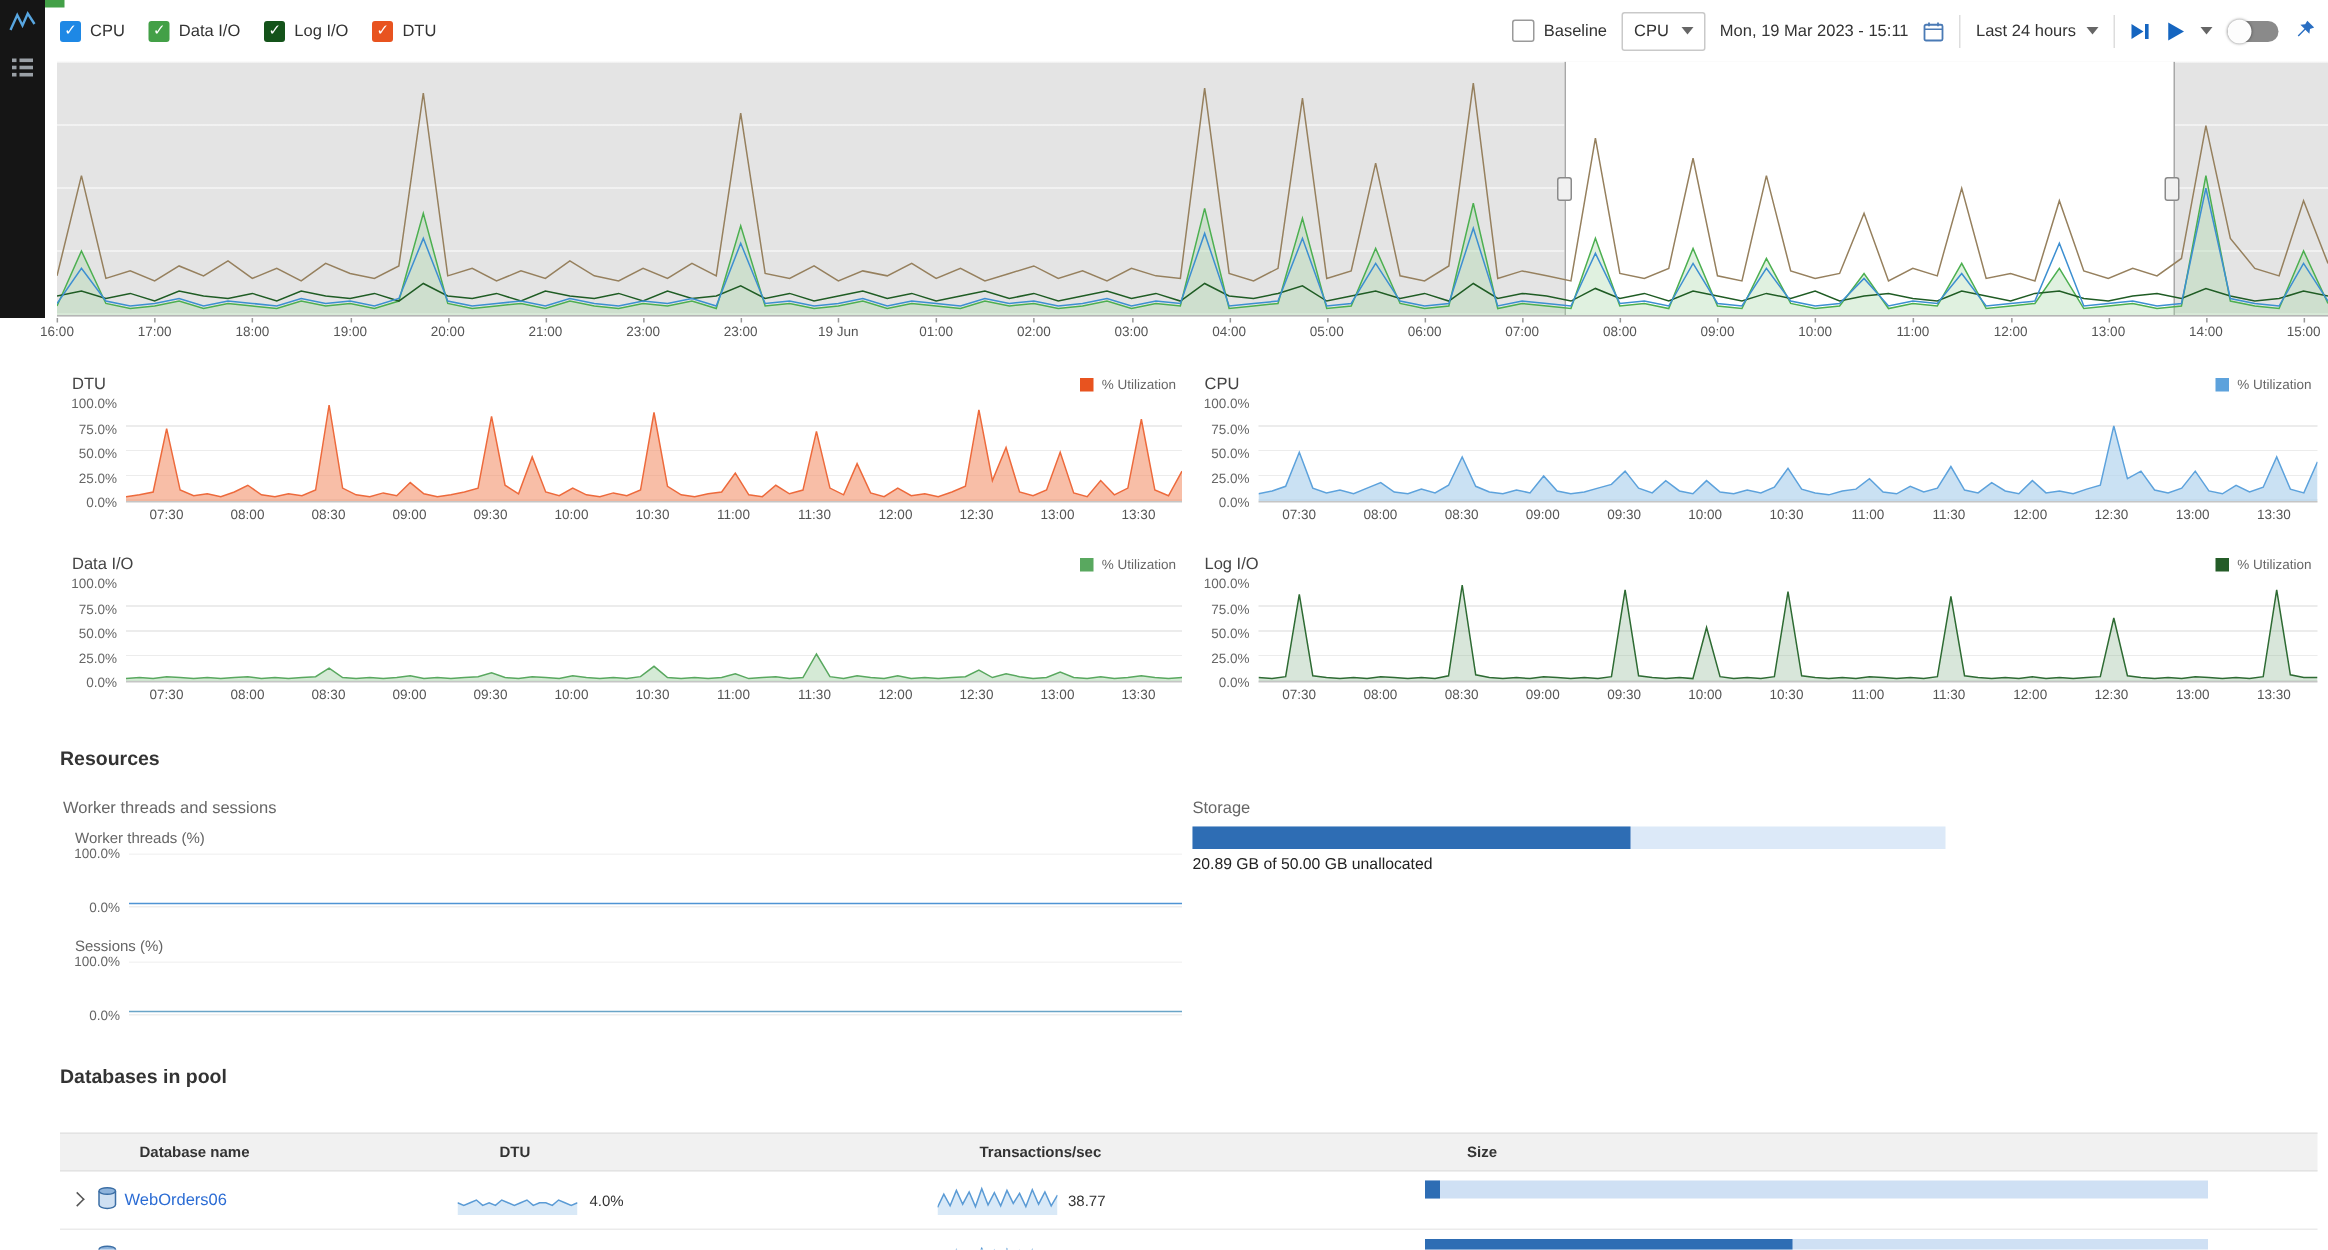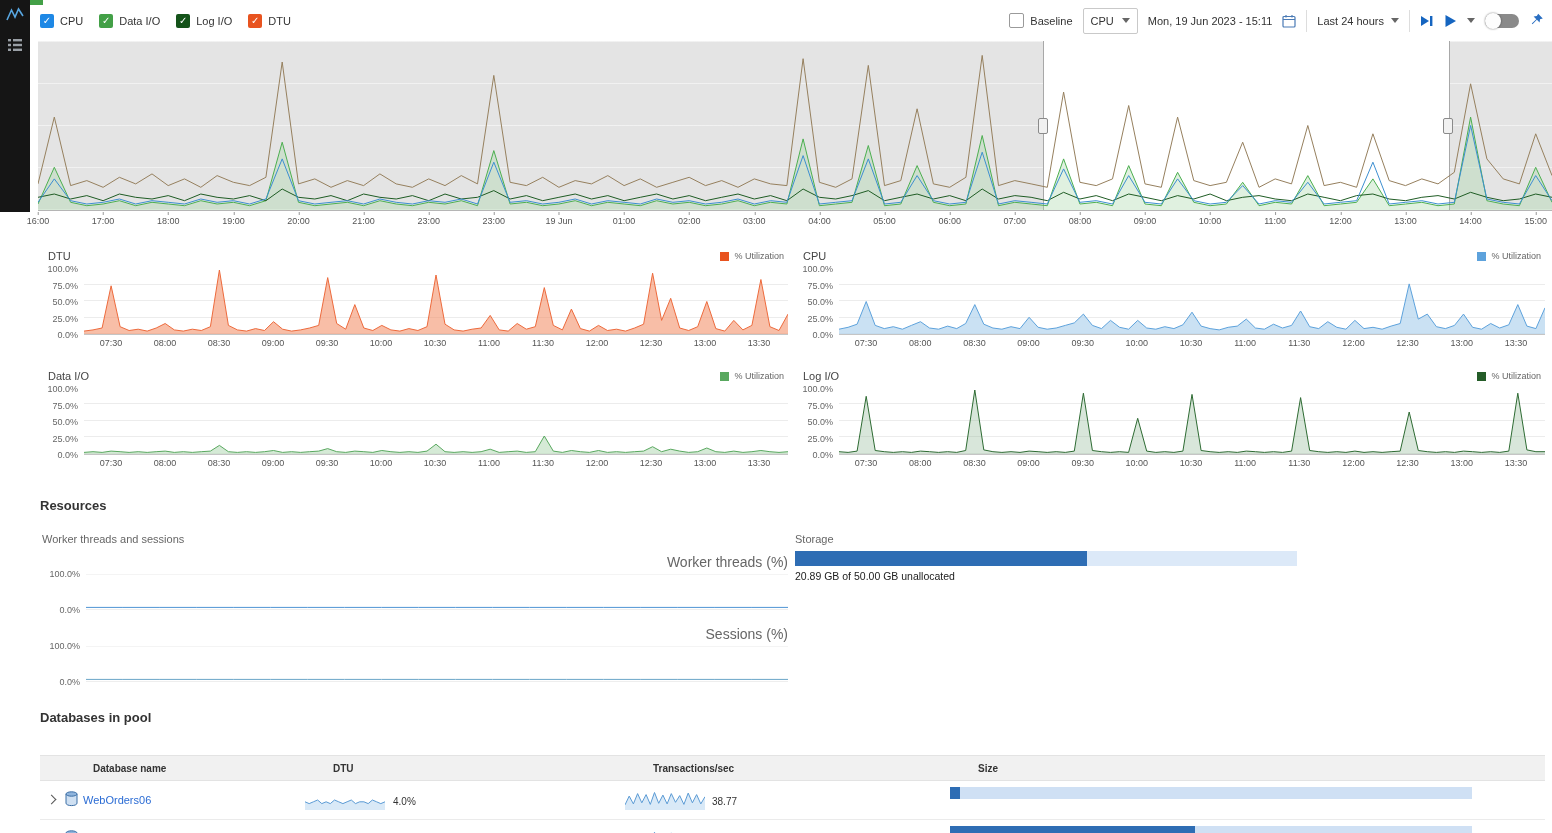--- a/index.html
+++ b/index.html
@@ -50,21 +50,21 @@
   .yaxis span{position:absolute;right:6px;transform:translateY(-50%);white-space:nowrap;}
   .plot{flex:1;position:relative;border-bottom:1px solid #c5c5c5;
       background-image:repeating-linear-gradient(to top, #ececec 0 1px, transparent 1px 16.5px);}
   .plot svg,.mini-plot svg,.spark svg,.tl-series svg{position:absolute;left:0;top:0;}
   .chart-xaxis{position:relative;height:14px;margin-left:44px;margin-right:2px;font-size:9px;color:#555;}
   .chart-xaxis span{position:absolute;top:3px;transform:translateX(-50%);white-space:nowrap;}
   
   .section-title{position:absolute;font-size:13px;font-weight:bold;color:#333;}
   .sub-title{position:absolute;font-size:11px;color:#666;}
   .mini-chart{position:absolute;width:746px;}
-  .mini-label{font-size:14px;color:#666;margin-left:8px;text-align:right;}
+  .mini-label{font-size:10px;color:#666;margin-left:8px;}
   .mini-body{display:flex;height:36px;margin-top:4px;}
   .mini-yaxis{width:44px;position:relative;font-size:9px;color:#666;}
   .mini-yaxis span{position:absolute;right:6px;transform:translateY(-50%);}
   .mini-plot{flex:1;position:relative;border-bottom:1px solid #eee;border-top:1px solid #f4f4f4;}
   .storage-bar{position:absolute;left:795px;top:551px;width:502px;height:15px;background:#dce9f8;}
   .storage-fill{height:100%;background:#2e6db4;}
   .storage-caption{position:absolute;left:795px;top:570px;font-size:10.5px;color:#222;}
   
   .db-table{position:absolute;left:40px;top:755px;width:1505px;}
   .db-header{position:relative;height:24px;background:#f1f1f1;border-top:1px solid #e3e3e3;border-bottom:1px solid #e3e3e3;
@@ -127,21 +127,21 @@
   </div>
   <div class="right-controls">
     <label class="toggle">
       <span class="baseline-box"></span>
       <span>Baseline</span>
     </label>
     <div class="select">
       <span>CPU</span>
       <span class="caret"></span>
     </div>
-    <span class="datetime">Mon, 19 Jun 2023 - 15:11</span>
+    <span class="datetime">Mon, 19 Mar 2023 - 15:11</span>
     <span class="icon-btn">
       <svg width="14" height="14" viewBox="0 0 14 14">
         <rect x="1" y="2.5" width="12" height="10.5" rx="1" fill="none" stroke="#4a7ab5" stroke-width="1.2"></rect>
         <line x1="1" y1="5.5" x2="13" y2="5.5" stroke="#4a7ab5"></line>
         <line x1="4" y1="1" x2="4" y2="3.5" stroke="#4a7ab5" stroke-width="1.2"></line>
         <line x1="10" y1="1" x2="10" y2="3.5" stroke="#4a7ab5" stroke-width="1.2"></line>
       </svg>
     </span>
     <span class="v-sep"></span>
     <div class="plain-select">

